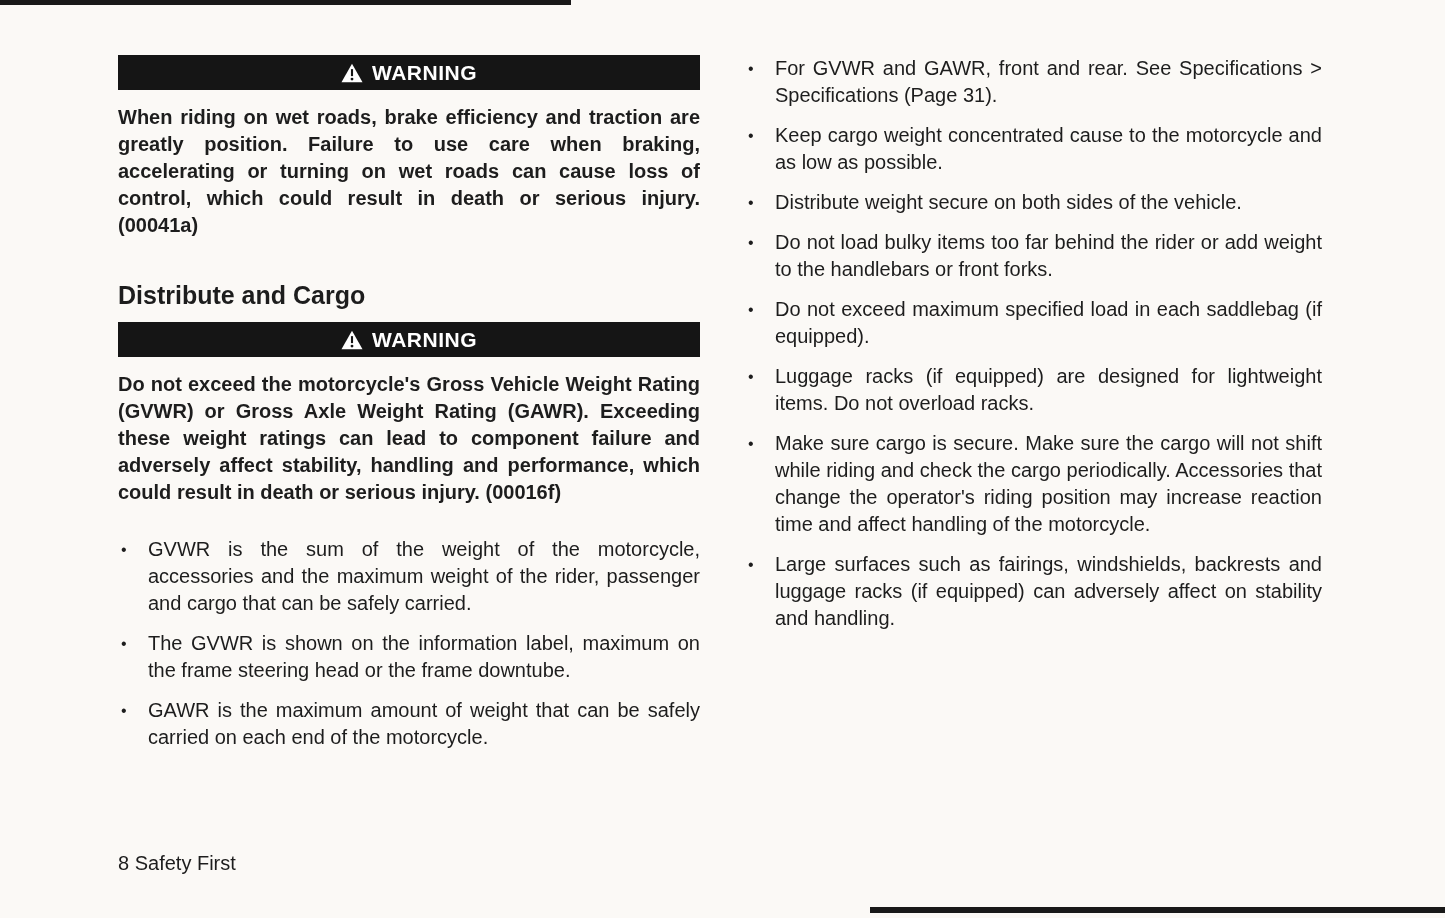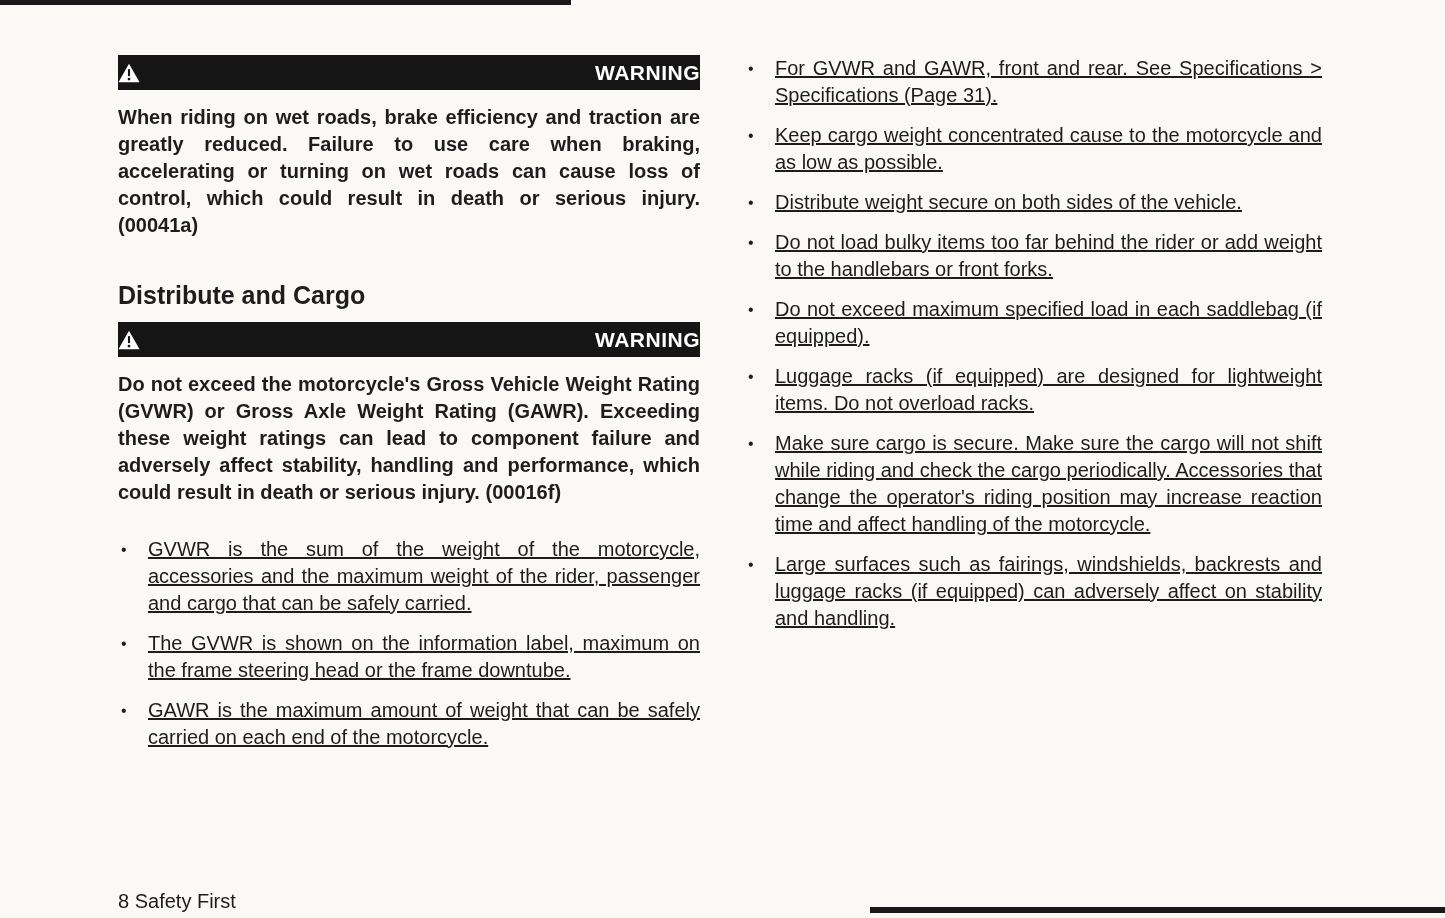--- a/index.html
+++ b/index.html
@@ -13,44 +13,44 @@
   }
   
   .art-top{position:absolute;left:0;top:0;width:571px;height:5px;background:#191919;}
   .art-bottom{position:absolute;left:870px;top:907px;width:575px;height:6px;background:#191919;}
 
   .col{position:absolute;top:55px;}
   .col-left{left:118px;width:582px;}
   .col-right{left:745px;width:577px;}
 
   .warn-bar{
-    display:flex;align-items:center;justify-content:space-between;
+    display:flex;align-items:center;justify-content:center;
     background:#151515;color:#ffffff;
     height:35px;
     font-weight:bold;font-size:21px;letter-spacing:0.5px;
     gap:9px;
   }
   .warn-bar .tri{width:22px;height:20px;display:block;flex:none;}
 
   .warn-body{
     font-weight:bold;font-size:20px;line-height:27px;
     text-align:justify;margin:14px 0 0 0;
   }
   .heading{
     font-size:25px;font-weight:bold;line-height:28px;
     margin:42px 0 13px 0;
   }
   .bullets{margin-top:30px;}
   .bullets.flush{margin-top:0;}
   .li{display:flex;margin-bottom:13px;font-size:20px;line-height:27px;}
   .li .dot{width:27px;flex:none;font-size:16px;line-height:27px;padding-left:3px;}
-  .li .txt{flex:1;text-align:justify;text-decoration:underline;}
+  .li .txt{flex:1;text-align:justify;}
 
   .footer{
-    position:absolute;left:118px;top:888px;
+    position:absolute;left:118px;top:850px;
     font-size:20px;line-height:27px;color:#1d1d1d;
   }
 </style>
 </head>
 <body>
 
 <div class="page">
 
   <div class="art-top"></div>
   <div class="art-bottom"></div>
@@ -61,21 +61,21 @@
       <span class="tri">
         <svg viewBox="0 0 24 21" width="22" height="20" aria-hidden="true">
           <path d="M12 0.5 L23.5 20.5 H0.5 Z" fill="#ffffff"></path>
           <rect x="10.85" y="6.3" width="2.3" height="7.6" fill="#151515"></rect>
           <circle cx="12" cy="17.1" r="1.55" fill="#151515"></circle>
         </svg>
       </span>
       <span>WARNING</span>
     </div>
 
-    <p class="warn-body">When riding on wet roads, brake efficiency and traction are greatly reduced. Failure to use care when braking, accelerating or turning on wet roads can cause loss of control, which could result in death or serious injury. (00041a)</p>
+    <p class="warn-body">When riding on wet roads, brake efficiency and traction are greatly position. Failure to use care when braking, accelerating or turning on wet roads can cause loss of control, which could result in death or serious injury. (00041a)</p>
 
     <div class="heading">Distribute and Cargo</div>
 
     <div class="warn-bar">
       <span class="tri">
         <svg viewBox="0 0 24 21" width="22" height="20" aria-hidden="true">
           <path d="M12 0.5 L23.5 20.5 H0.5 Z" fill="#ffffff"></path>
           <rect x="10.85" y="6.3" width="2.3" height="7.6" fill="#151515"></rect>
           <circle cx="12" cy="17.1" r="1.55" fill="#151515"></circle>
         </svg>

